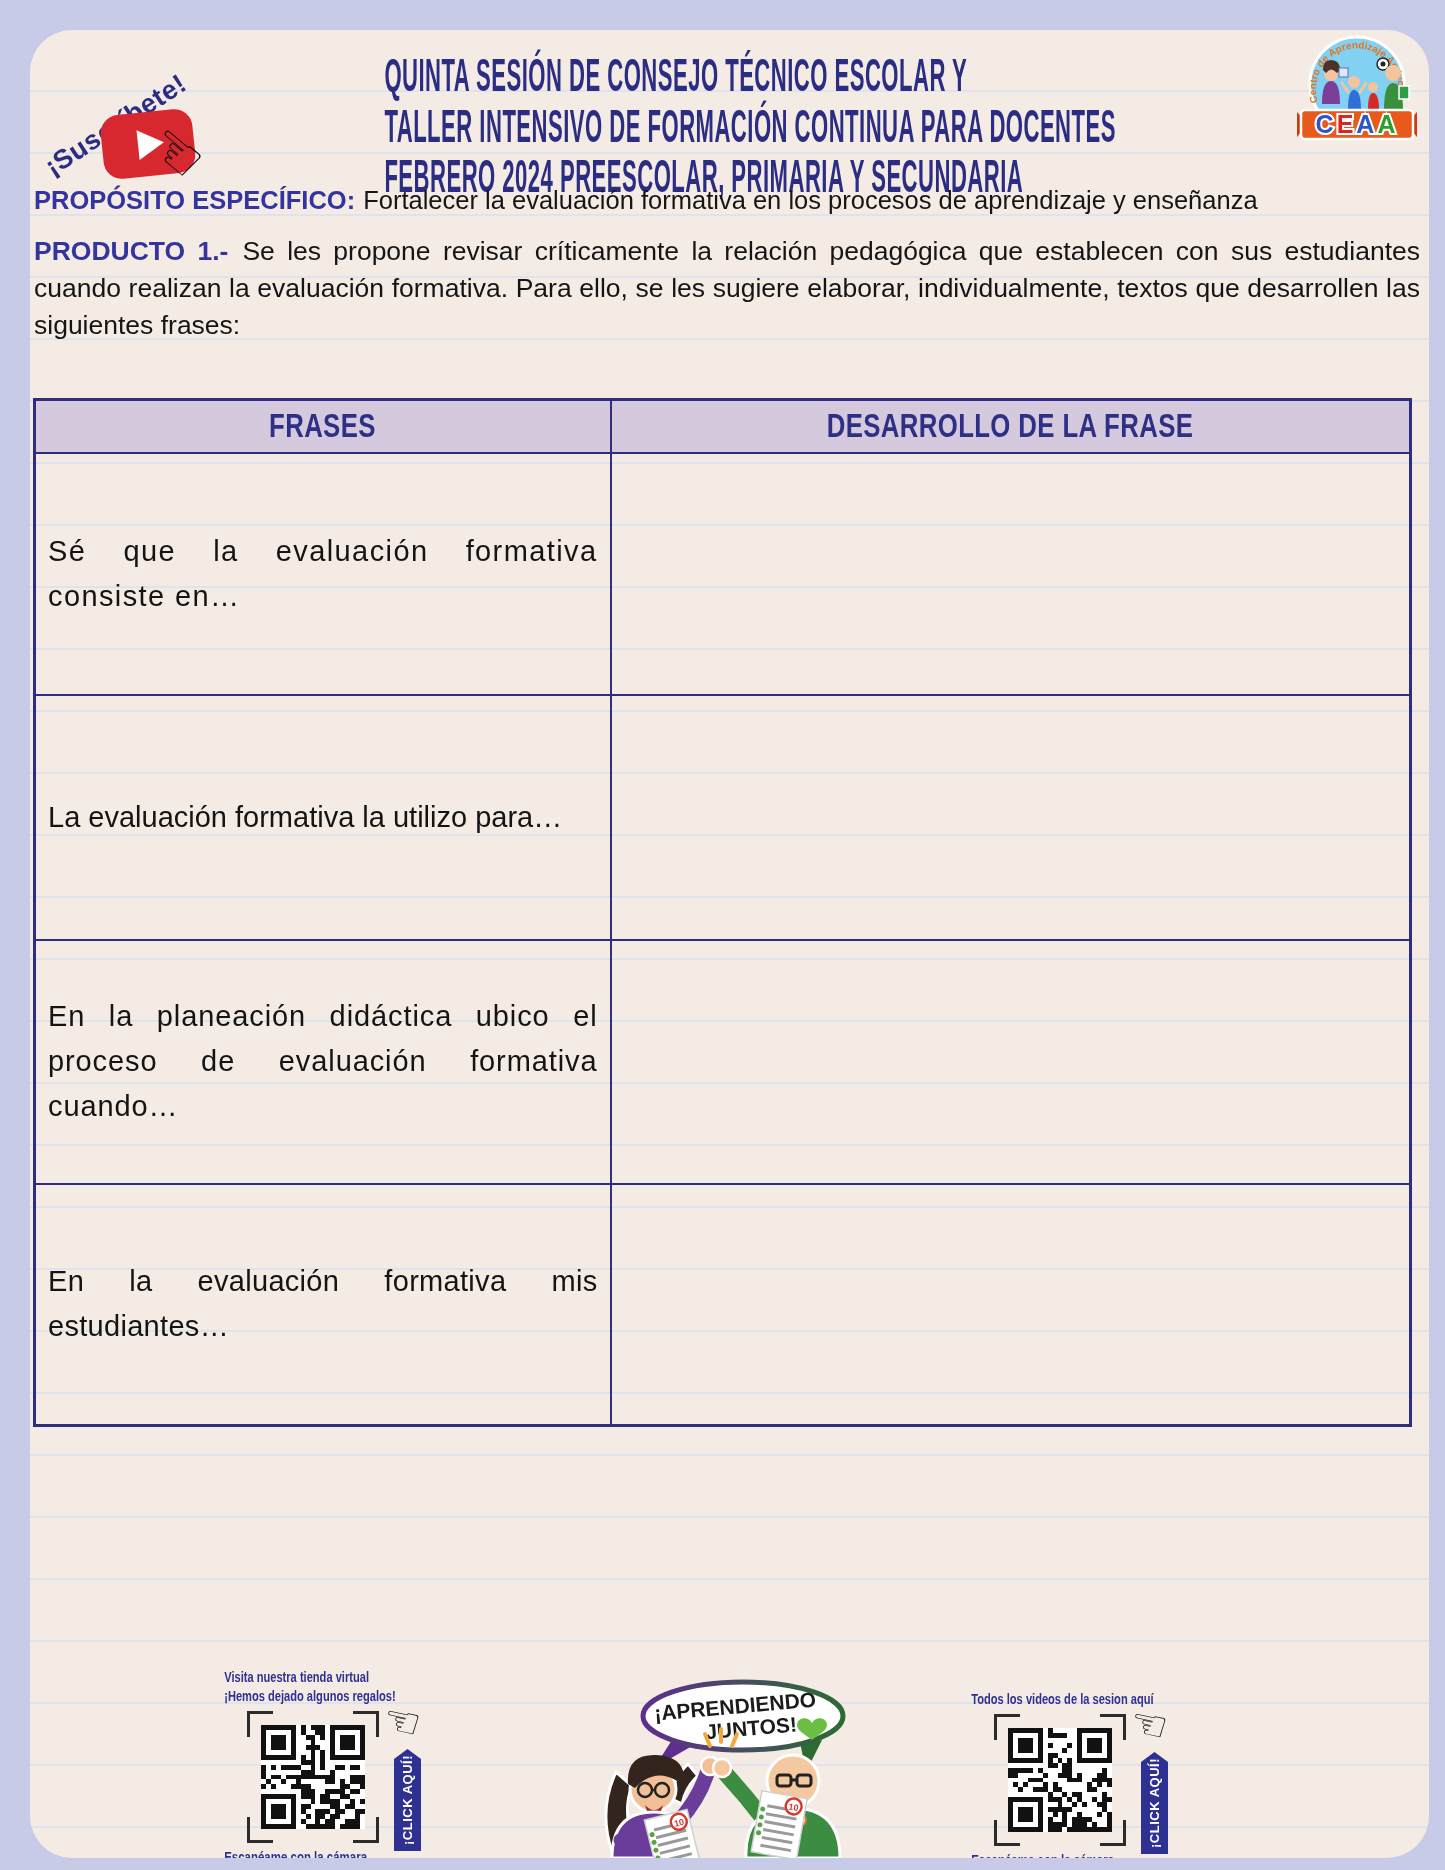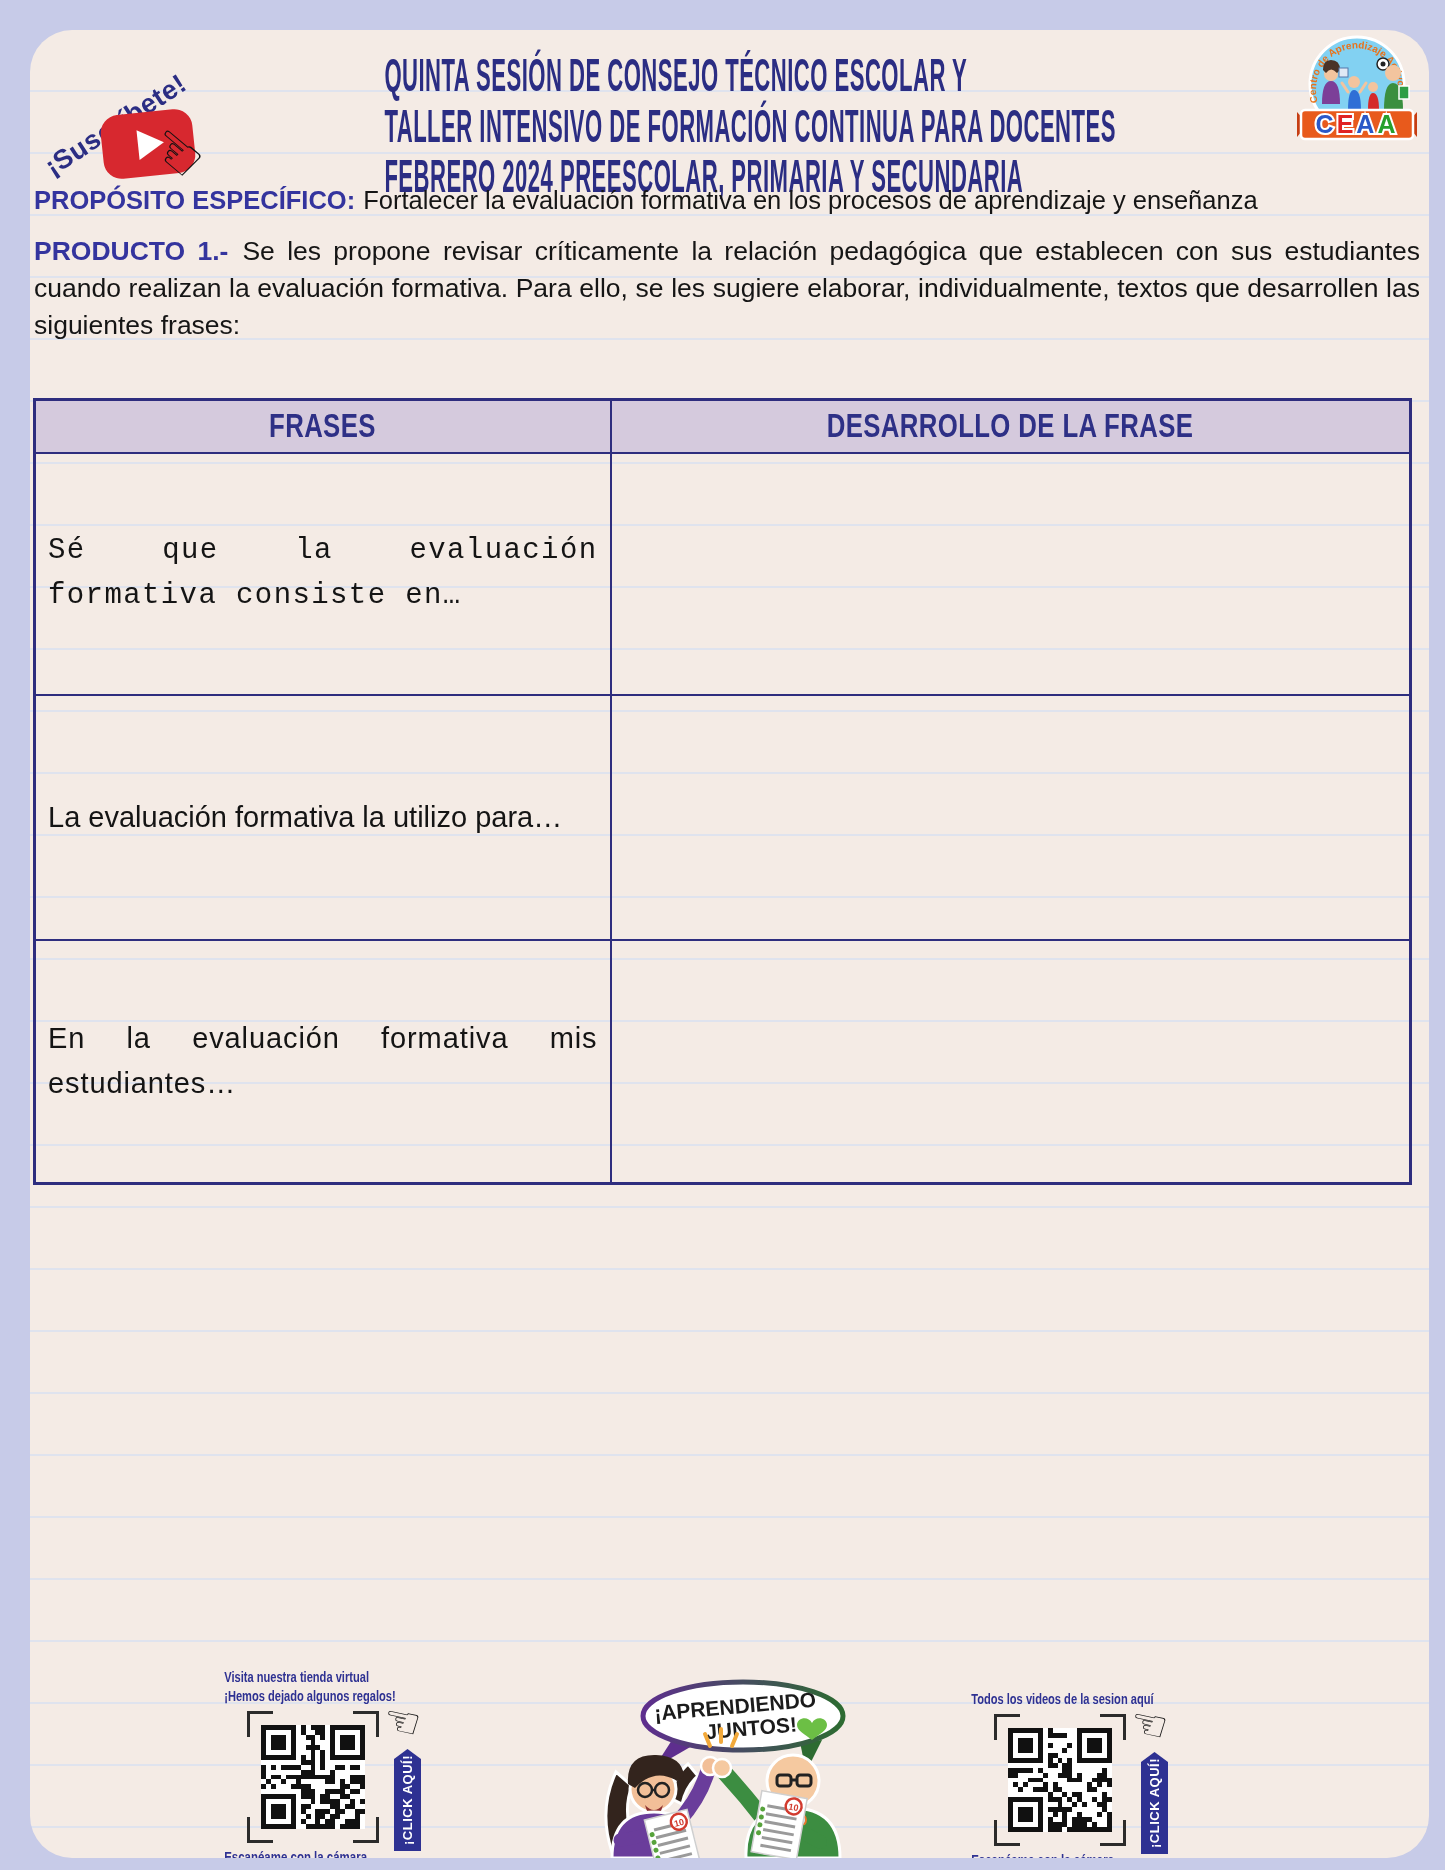--- a/index.html
+++ b/index.html
@@ -62,21 +62,21 @@
              font-size:33px; font-weight:bold; white-space:nowrap; letter-spacing:.5px; }
   td.frase {
     padding:8px 12px; font-size:29px; line-height:1.55;
     text-align:justify; text-align-last:left; vertical-align:middle; color:#141414;
   }
   tbody tr:nth-child(1) td { height:242px; }
   tbody tr:nth-child(2) td { height:245px; }
   tbody tr:nth-child(3) td { height:244px; }
   tbody tr:nth-child(4) td { height:242px;border-radius:10px; }
   tbody tr:nth-child(5) td { height:232px; }
-  tbody tr:nth-child(1) td.frase { letter-spacing:1.4px;font-family:Liberation Mono, monospace; }
+  tbody tr:nth-child(1) td.frase { letter-spacing:1.4px; }
   tbody tr:nth-child(3) td.frase { letter-spacing:0.9px; }
   tbody tr:nth-child(4) td.frase { letter-spacing:0.3px; }
   
   .qrblock { position:absolute; width:240px; text-align:left; color:#2e3192; }
   .fleft  { left:163px; top:1638px; }
   .fright { left:910px; top:1660px; }
   .qrhead, .qrcap { font-weight:bold; line-height:1.25; transform:scaleX(0.74); transform-origin:center; white-space:nowrap; }
   .qrhead { font-size:15px; }
   .qrcap  { font-size:15.5px; }
   .qrzone { position:relative; width:132px; height:132px; margin:5px auto 4px; }
@@ -168,20 +168,24 @@
         <th><span class="cond">DESARROLLO DE LA FRASE</span></th>
       </tr>
     </thead>
     <tbody>
       <tr>
         <td class="frase">Sé que la evaluación formativa consiste en…</td>
         <td class="answer"></td>
       </tr>
       <tr>
         <td class="frase">La evaluación formativa la utilizo para…</td>
+        <td class="answer"></td>
+      </tr>
+      <tr>
+        <td class="frase">En la planeación didáctica ubico el proceso de evaluación formativa cuando…</td>
         <td class="answer"></td>
       </tr>
       <tr>
         <td class="frase">En la evaluación formativa mis estudiantes…</td>
         <td class="answer"></td>
       </tr>
     </tbody>
   </table>
 
   <div class="qrblock fleft">

